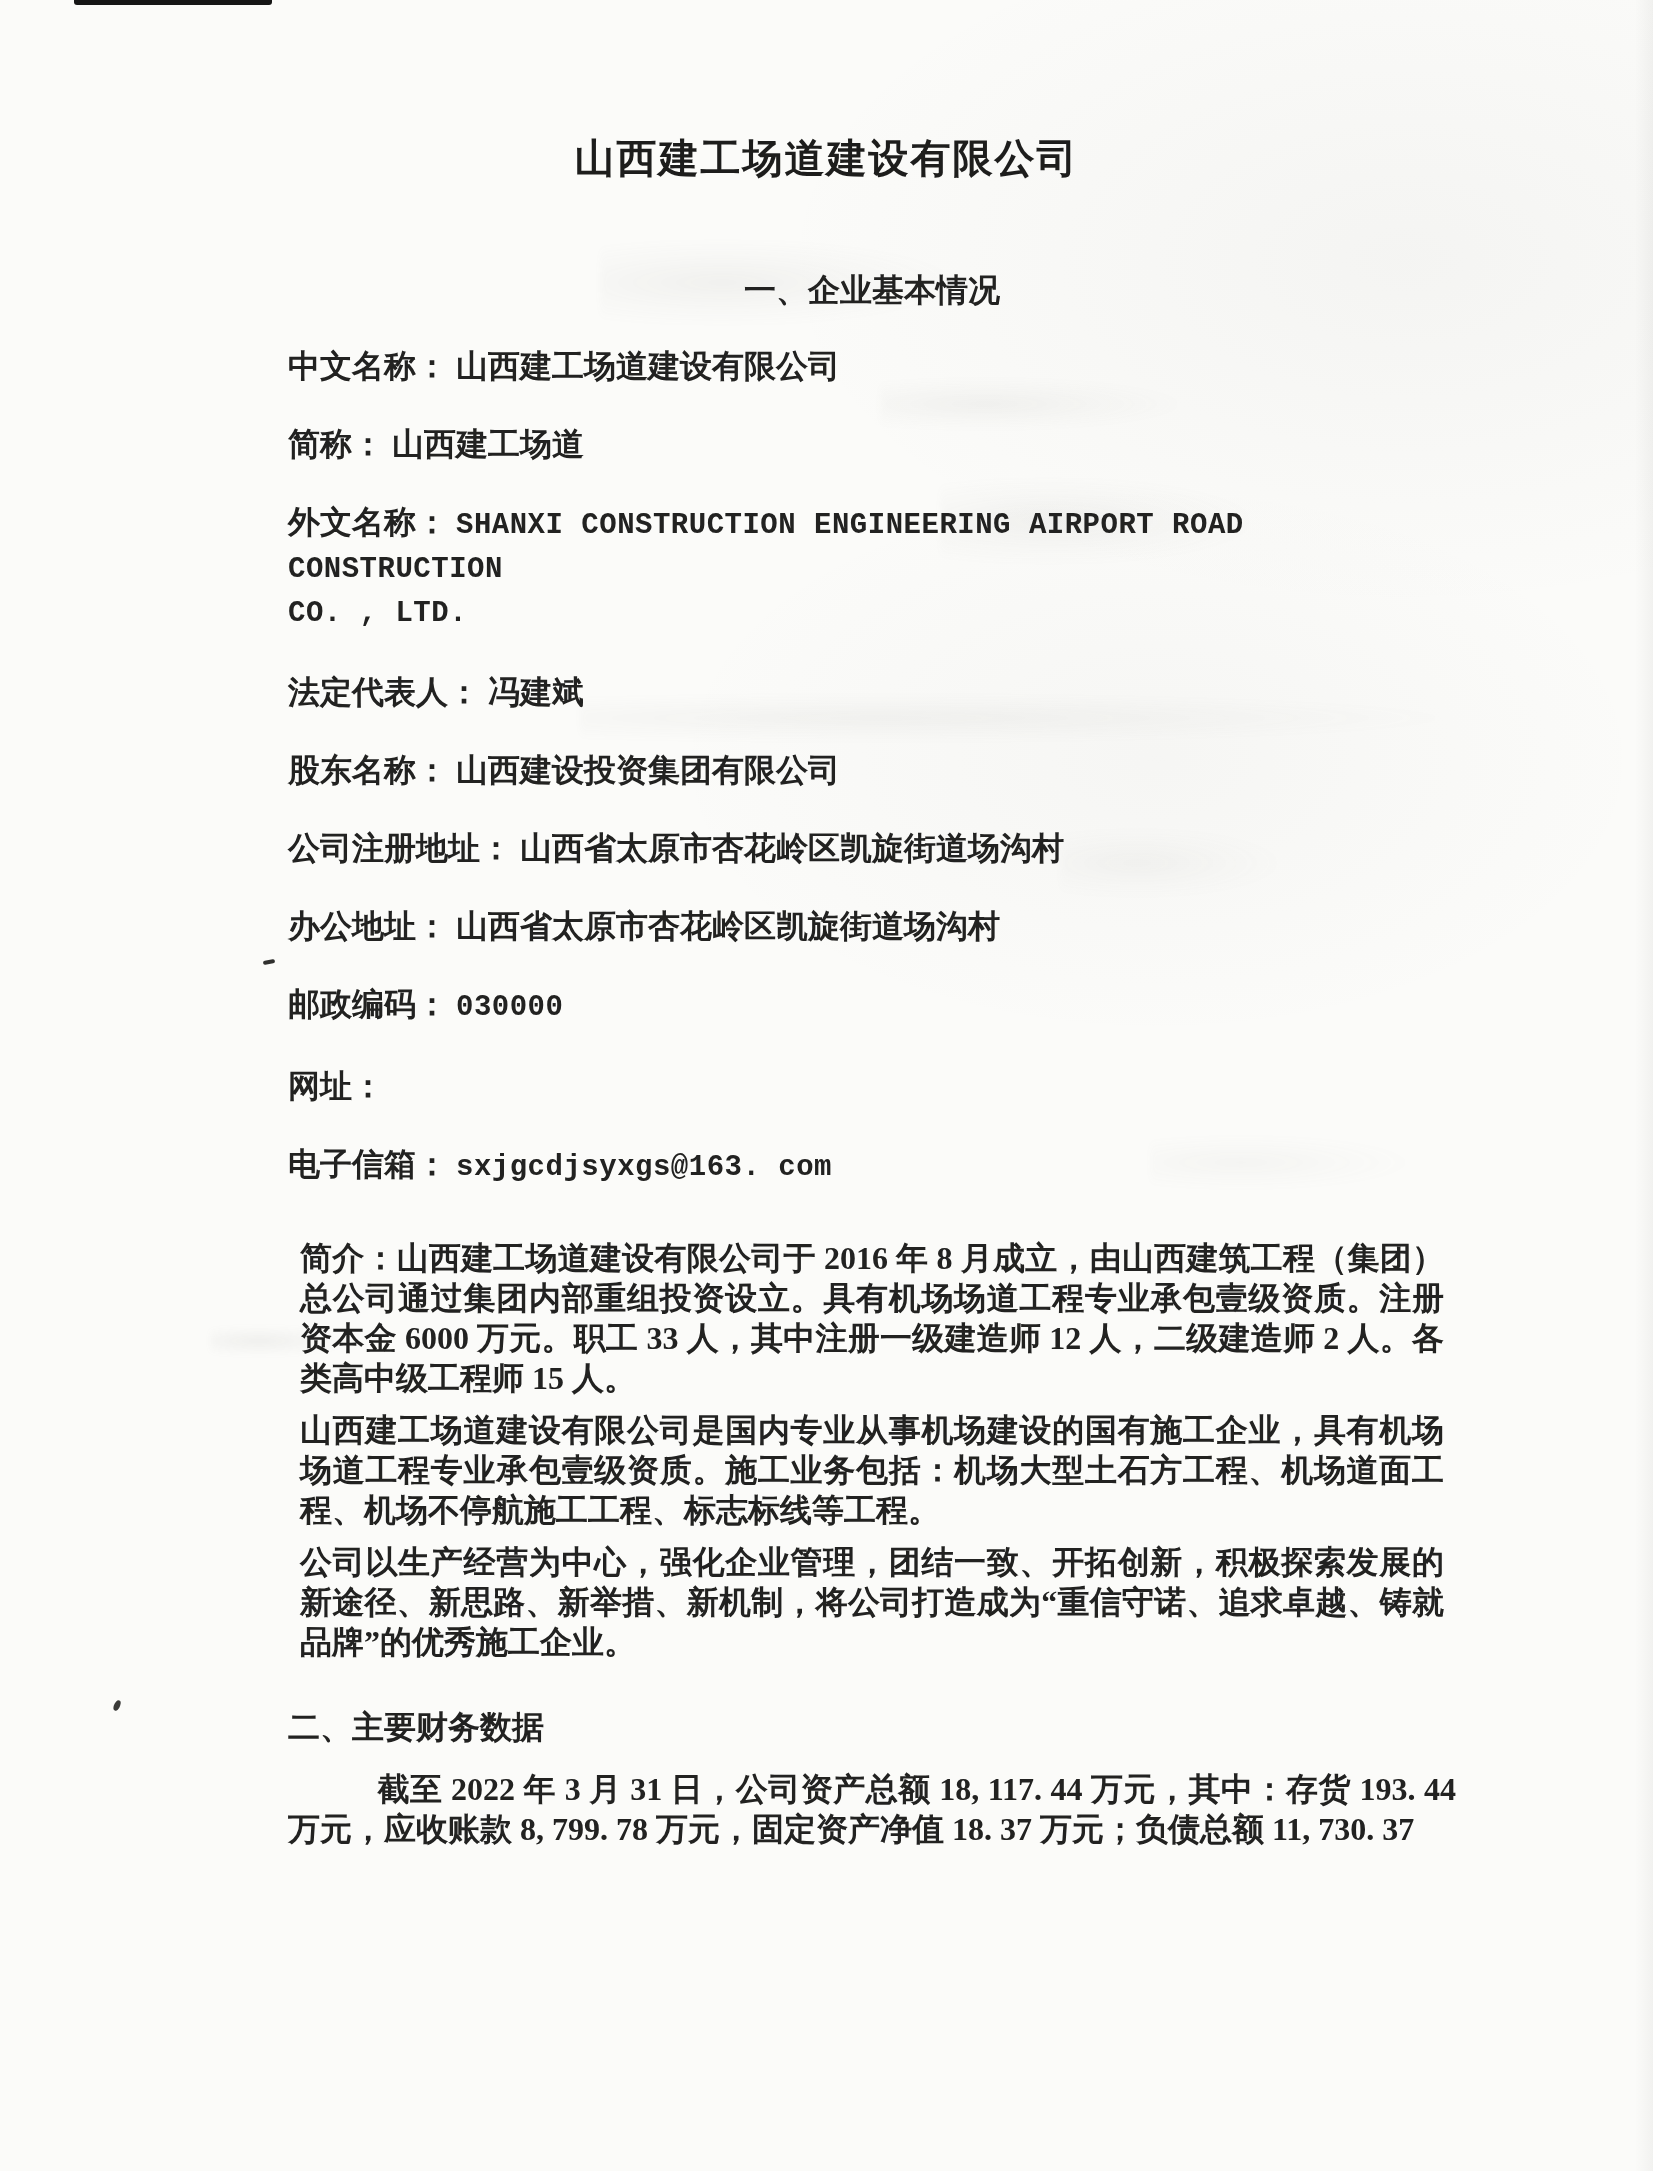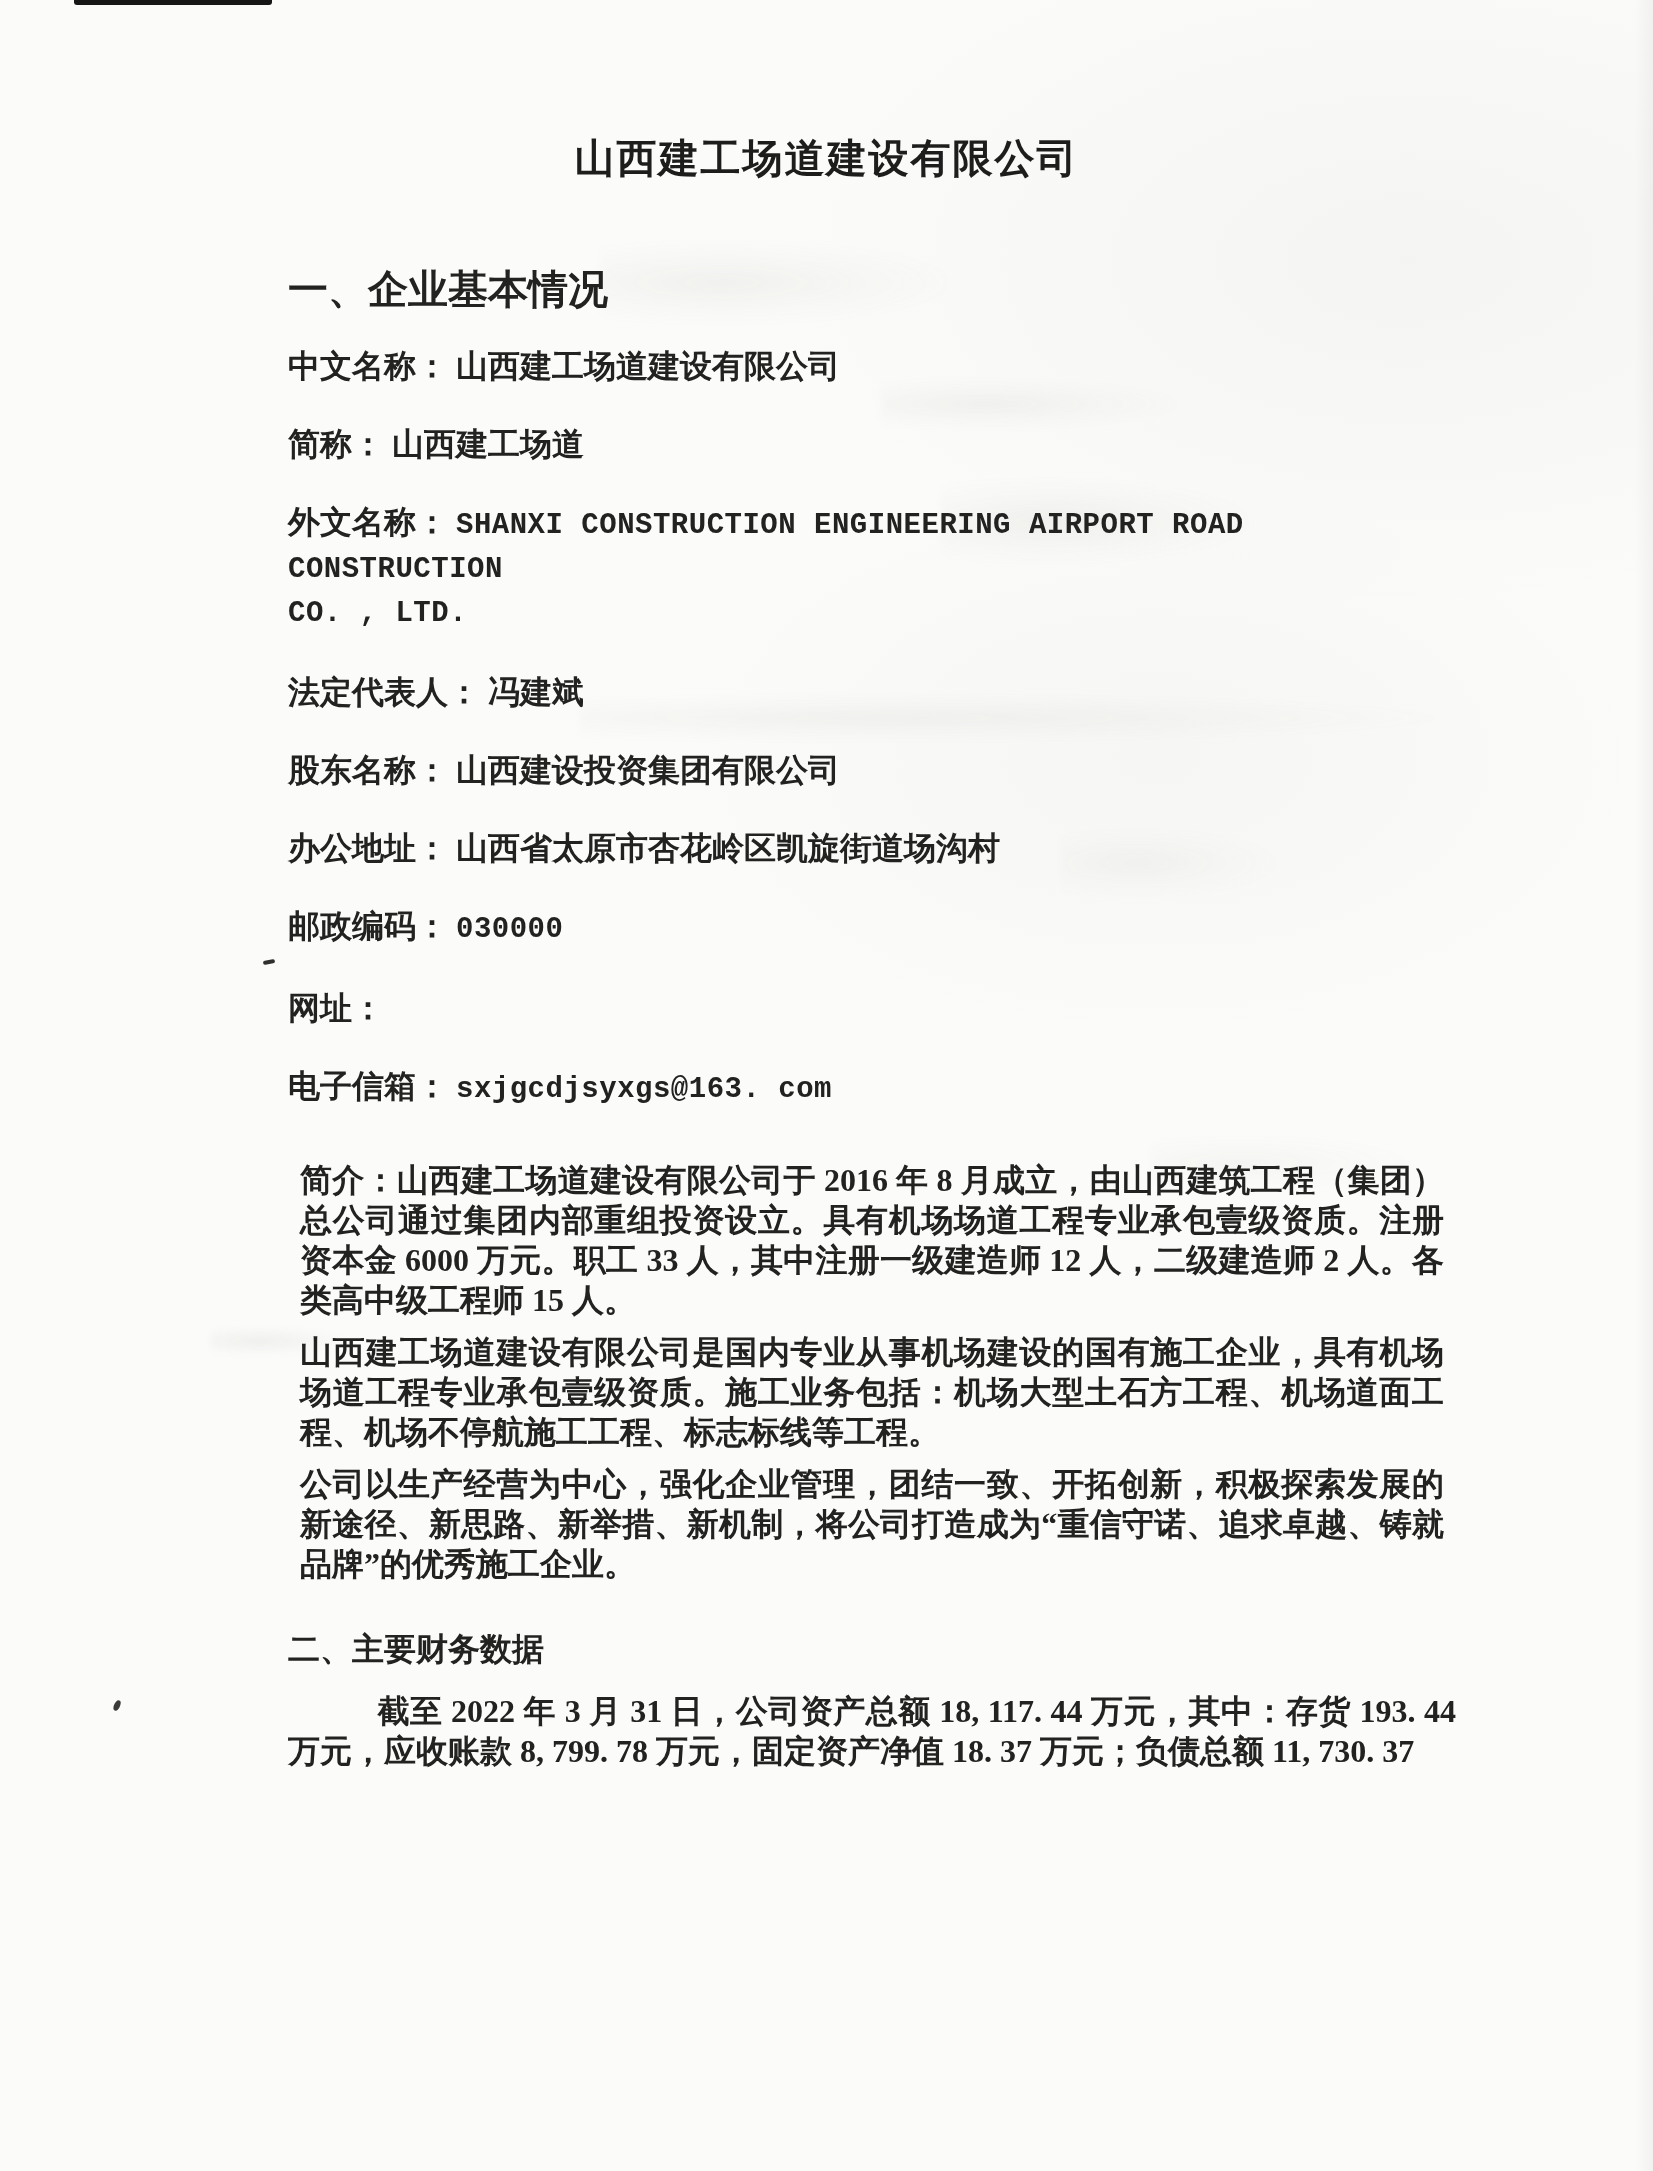--- a/index.html
+++ b/index.html
@@ -52,21 +52,22 @@
   .content {
     position: relative;
     margin-left: 288px;
     width: 1168px;
     font-size: 32px;
     line-height: 40px;
   }
   .sec-heading {
     margin: 82px 0 36px 0;
     font-weight: 700;
-    font-size: 40px;
+    font-size: 32px;
+    text-align: center;
   }
   .sec-heading-2 { margin: 45px 0 0 0; font-weight: 700; font-size: 32px; }
   .field { margin: 0 0 38px 0; }
   .field .lbl { font-weight: 700; margin-right: 8px; }
   .gap-lg { margin-top: 40px; }
   .gap-md { margin-top: 26px; }
   .mono {
     font-family: "Liberation Mono", "DejaVu Sans Mono", monospace;
     font-size: 29px; font-weight: 600; letter-spacing: 0.5px;
   }
@@ -103,20 +104,21 @@
 
     <p class="field"><span class="lbl">简称：</span><span class="val">山西建工场道</span></p>
 
     <p class="field"><span class="lbl">外文名称：</span><span class="val mono pre">SHANXI CONSTRUCTION ENGINEERING AIRPORT ROAD CONSTRUCTION
 CO. , LTD.</span></p>
 
     <p class="field"><span class="lbl">法定代表人：</span><span class="val">冯建斌</span></p>
 
     <p class="field"><span class="lbl">股东名称：</span><span class="val">山西建设投资集团有限公司</span></p>
 
+    <p class="field"><span class="lbl">公司注册地址：</span><span class="val">山西省太原市杏花岭区凯旋街道场沟村</span></p>
 
 
     <p class="field gap-md"><span class="lbl">办公地址：</span><span class="val">山西省太原市杏花岭区凯旋街道场沟村</span></p>
 
     <p class="field"><span class="lbl">邮政编码：</span><span class="val mono">030000</span></p>
 
     <p class="field"><span class="lbl">网址：</span><span class="val"></span></p>
 
     <p class="field"><span class="lbl">电子信箱：</span><span class="val mono">sxjgcdjsyxgs@163. com</span></p>
 

